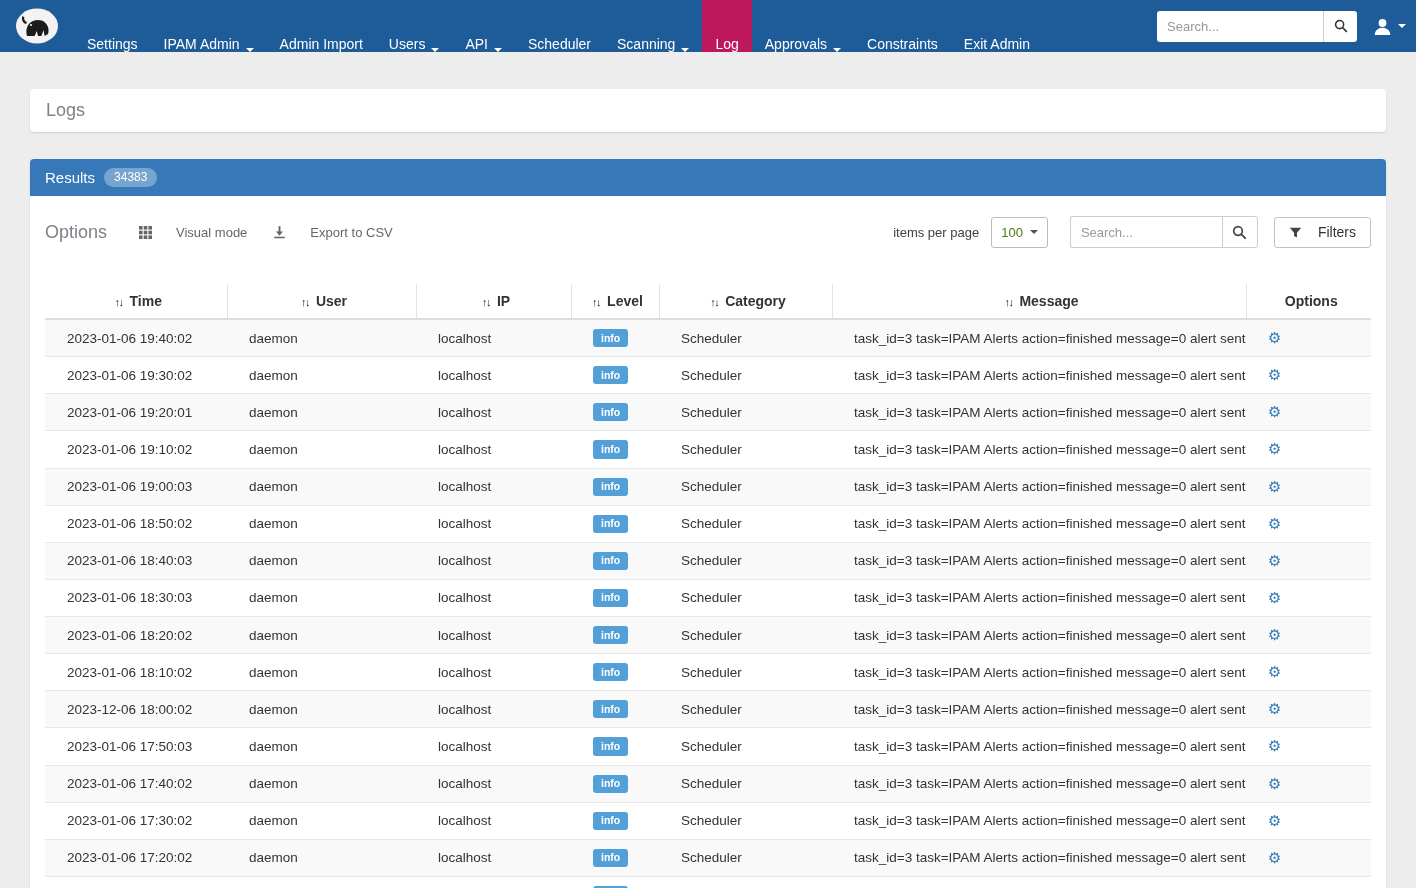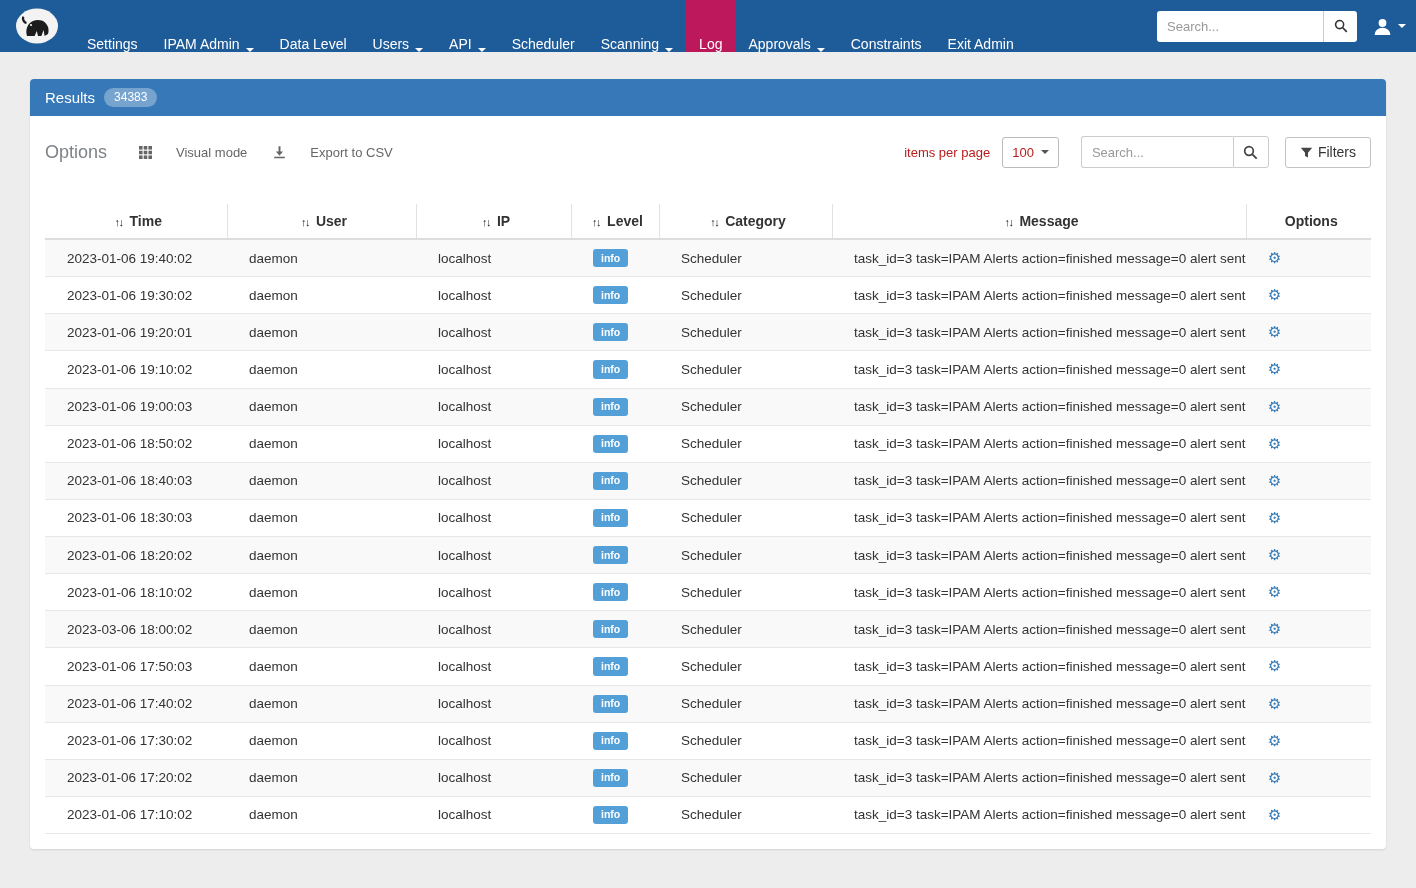--- a/index.html
+++ b/index.html
@@ -62,44 +62,44 @@
   .count-badge {
     background:rgba(255,255,255,.32); color:#fff;
     border-radius:10px; padding:2px 10px 3px; font-size:12px; line-height:1.2;
   }
 
   
   .options-bar { display:flex; align-items:center; padding:20px 15px 22px; }
   .options-title { font-size:18px; font-weight:normal; color:#7d8287; margin-right:32px; }
   .opt-link { display:flex; align-items:center; gap:24px; color:#666; font-size:13px; margin-right:26px; cursor:pointer; }
   .opt-right { margin-left:auto; display:flex; align-items:center; }
-  .ipp-label { color:#b91c1c; font-size:13px; margin-right:12px; }
+  .ipp-label { color:#404040; font-size:13px; margin-right:12px; }
   .ipp-select {
     border:1px solid #bbb; border-radius:3px; background:#fff;
     height:31px; padding:0 9px; display:flex; align-items:center; gap:7px;
-    font-size:13px; color:#b91c1c; cursor:pointer; margin-right:22px;
+    font-size:13px; color:#4d7c0f; cursor:pointer; margin-right:22px;
   }
   .ipp-select .caret { border-top-color:#555; margin-left:0; }
   .opt-search { display:flex; align-items:stretch; height:32px; }
   .opt-search input {
     width:152px; border:1px solid #ccc; border-right:none;
     border-radius:3px 0 0 3px; padding:0 10px; font-size:13px;
     font-family:inherit; outline:none; color:#333;
   }
   .opt-search input::placeholder, .nav-search input::placeholder { color:#999; }
   .opt-search button {
     width:36px; background:#fff; border:1px solid #ccc;
     border-radius:0 3px 3px 0; cursor:pointer;
     display:flex; align-items:center; justify-content:center;
   }
   .filters-btn {
     margin-left:16px; height:31px;
     border:1px solid #c3c3c3; border-radius:3px; background:#fff;
     padding:0 14px; font-size:14px; color:#333; font-family:inherit;
-    display:flex; align-items:center; gap:5px; cursor:pointer;
+    display:flex; align-items:center; gap:16px; cursor:pointer;
   }
 
   
   .table-wrap { padding: 14px 15px 15px; }
   table { width:100%; border-collapse:collapse; table-layout:fixed; }
   th {
     text-align:center; font-size:14px; font-weight:bold; color:#333;
     padding:9px 8px 9px 13px; border-bottom:2px solid #ddd;
     border-right:1px solid #e2e2e2; cursor:pointer; white-space:nowrap;
   }
@@ -144,21 +144,21 @@
   <ul class="nav-menu" id="nav-menu">
       <li>
     <span>Settings</span>
 
   </li>
       <li>
     <span>IPAM Admin</span>
     <span class="caret"></span>
   </li>
       <li>
-    <span>Data Level</span>
+    <span>Admin Import</span>
 
   </li>
       <li>
     <span>Users</span>
     <span class="caret"></span>
   </li>
       <li>
     <span>API</span>
     <span class="caret"></span>
   </li>
@@ -202,20 +202,23 @@
         <circle cx="10" cy="6.3" r="4.1" fill="#fff"></circle>
         <path d="M1.8 19c0-4.5 3.7-7.6 8.2-7.6s8.2 3.1 8.2 7.6z" fill="#fff"></path>
       </svg>
       <span class="caret"></span>
     </div>
   </div>
 </nav>
 
 <div class="content">
 
+  <div class="panel logs-panel">
+    <h1>Logs</h1>
+  </div>
 
   <div class="panel results-panel">
     <div class="results-header">
       <span>Results</span>
       <span class="count-badge">34383</span>
     </div>
 
     <div class="options-bar">
       <span class="options-title">Options</span>
 
@@ -378,21 +381,21 @@
             <tr>
     <td>2023-01-06 18:10:02</td>
     <td>daemon</td>
     <td>localhost</td>
     <td><span class="level-badge">info</span></td>
     <td>Scheduler</td>
     <td>task_id=3 task=IPAM Alerts action=finished message=0 alert sent</td>
     <td><button class="gear-btn">⚙</button></td>
   </tr>
             <tr>
-    <td>2023-03-06 18:00:02</td>
+    <td>2023-12-06 18:00:02</td>
     <td>daemon</td>
     <td>localhost</td>
     <td><span class="level-badge">info</span></td>
     <td>Scheduler</td>
     <td>task_id=3 task=IPAM Alerts action=finished message=0 alert sent</td>
     <td><button class="gear-btn">⚙</button></td>
   </tr>
             <tr>
     <td>2023-01-06 17:50:03</td>
     <td>daemon</td>

